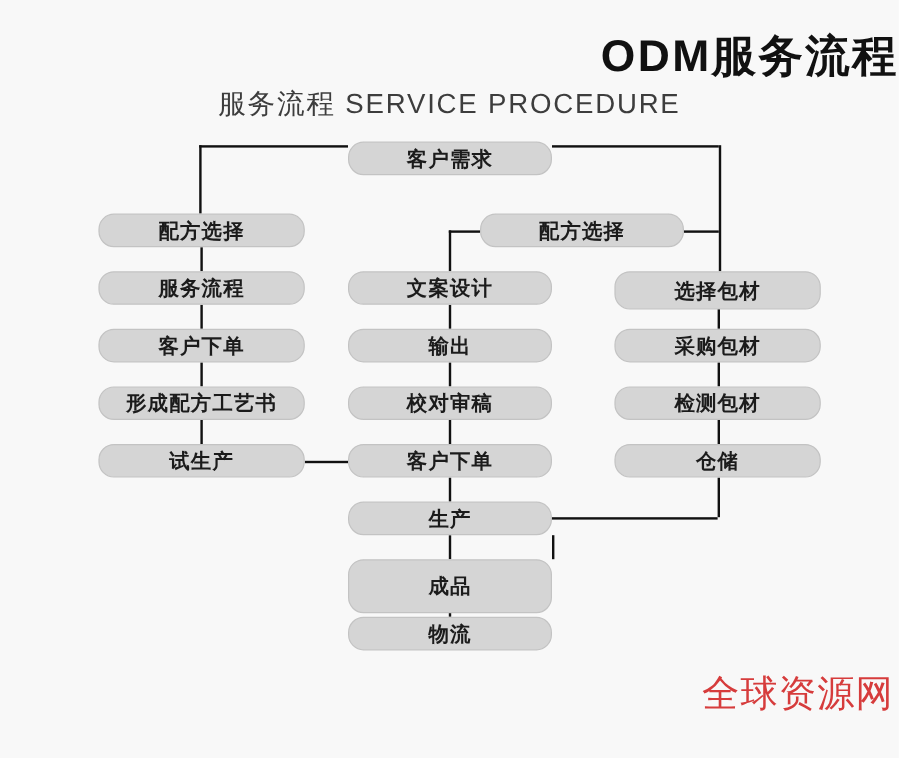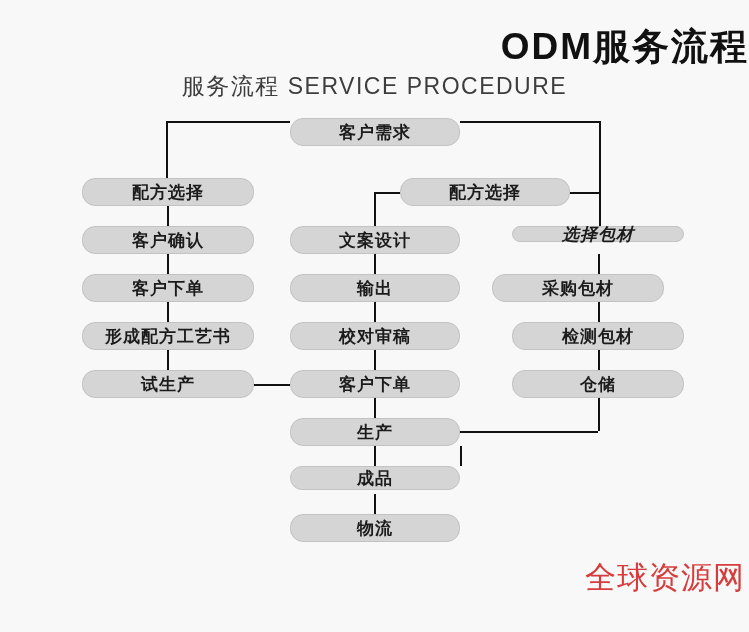--- a/index.html
+++ b/index.html
@@ -99,29 +99,29 @@
     <div class="line" style="left: 374px; top: 494px; width: 2px; height: 20px;"></div>
     <div class="line" style="left: 254px; top: 384px; width: 36px; height: 2px;"></div>
     <div class="line" style="left: 598px; top: 254px; width: 2px; height: 20px;"></div>
     <div class="line" style="left: 598px; top: 302px; width: 2px; height: 20px;"></div>
     <div class="line" style="left: 598px; top: 350px; width: 2px; height: 20px;"></div>
     <div class="line" style="left: 598px; top: 398px; width: 2px; height: 33px;"></div>
     <div class="line" style="left: 460px; top: 431px; width: 138px; height: 2px;"></div>
     <div class="line" style="left: 460px; top: 446px; width: 2px; height: 20px;"></div>
     <div class="node" style="left: 290px; top: 118px; width: 170px; height: 28px;">客户需求</div>
     <div class="node" style="left: 82px; top: 178px; width: 172px; height: 28px;">配方选择</div>
-    <div class="node" style="left: 82px; top: 226px; width: 172px; height: 28px;">客户确认</div>
+    <div class="node" style="left: 82px; top: 226px; width: 172px; height: 28px;">服务流程</div>
     <div class="node" style="left: 82px; top: 274px; width: 172px; height: 28px;">客户下单</div>
     <div class="node" style="left: 82px; top: 322px; width: 172px; height: 28px;">形成配方工艺书</div>
     <div class="node" style="left: 82px; top: 370px; width: 172px; height: 28px;">试生产</div>
     <div class="node" style="left: 400px; top: 178px; width: 170px; height: 28px;">配方选择</div>
     <div class="node" style="left: 290px; top: 226px; width: 170px; height: 28px;">文案设计</div>
     <div class="node" style="left: 290px; top: 322px; width: 170px; height: 28px;">校对审稿</div>
     <div class="node" style="left: 290px; top: 274px; width: 170px; height: 28px;">输出</div>
     <div class="node" style="left: 290px; top: 370px; width: 170px; height: 28px;">客户下单</div>
     <div class="node" style="left: 290px; top: 418px; width: 170px; height: 28px;">生产</div>
-    <div class="node" style="left: 290px; top: 466px; width: 170px; height: 24px;">成品</div>
+    <div class="node" style="left: 290px; top: 466px; width: 170px; height: 45px;">成品</div>
     <div class="node" style="left: 290px; top: 514px; width: 170px; height: 28px;">物流</div>
-    <div class="node" style="left: 512px; top: 226px; width: 172px; height: 16px; font-style: italic;">选择包材</div>
-    <div class="node" style="left: 492px; top: 274px; width: 172px; height: 28px;">采购包材</div>
+    <div class="node" style="left: 512px; top: 226px; width: 172px; height: 32px;">选择包材</div>
+    <div class="node" style="left: 512px; top: 274px; width: 172px; height: 28px;">采购包材</div>
     <div class="node" style="left: 512px; top: 322px; width: 172px; height: 28px;">检测包材</div>
     <div class="node" style="left: 512px; top: 370px; width: 172px; height: 28px;">仓储</div>
   </div>
 
 </body></html>

